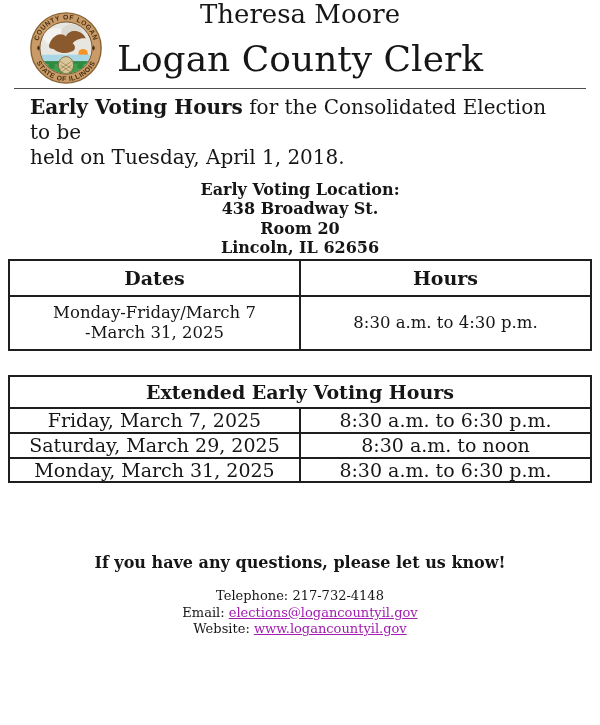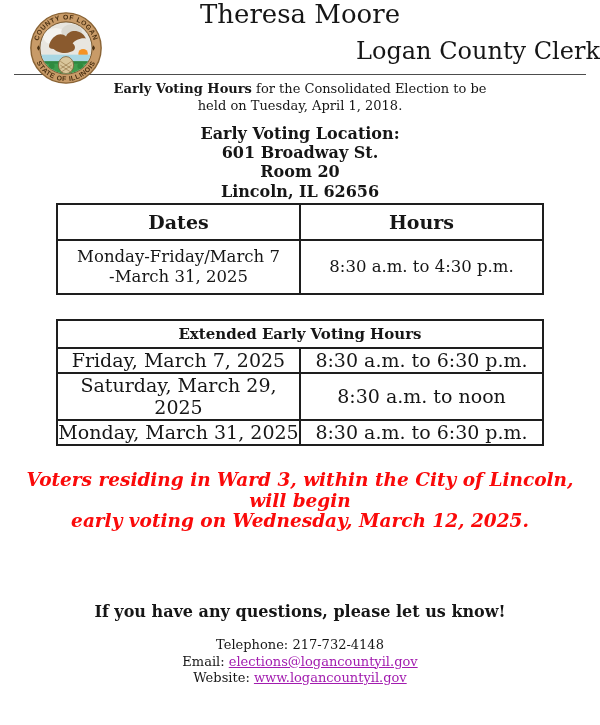--- a/index.html
+++ b/index.html
@@ -4,36 +4,36 @@
 <style>
   html,body{margin:0;padding:0;background:#ffffff;}
   .page{
     width:600px;height:725px;position:relative;overflow:hidden;
     background:#ffffff;color:#161616;
     font-family:"DejaVu Serif","Liberation Serif",serif;
   }
   
   .seal{position:absolute;left:28px;top:8px;}
   .hdr-name{margin:0;text-align:center;font-size:26px;font-weight:400;line-height:1.15;}
-  .hdr-title{margin:8px 0 4px;text-align:right;font-size:24px;font-weight:400;line-height:1.15;}
+  .hdr-title{margin:8px 0 4px;text-align:center;font-size:36px;font-weight:400;line-height:1.15;}
   .rule{border:none;border-top:1.5px solid #4d4d4d;margin:9px 14px 0 14px;}
   
-  .intro{margin:6px 30px 0;text-align:center;font-size:13px;line-height:1.25;}
+  .intro{margin:6px 30px 0;font-size:20px;line-height:1.25;}
   .intro .b{font-weight:700;}
   .u{text-underline-offset:2px;}
   
   .location{margin-top:10px;text-align:center;font-weight:700;font-size:16px;line-height:1.2;}
   
-  table{border-collapse:collapse;table-layout:fixed;width:488px;margin:0 auto;}
+  table{border-collapse:collapse;table-layout:fixed;width:584px;margin:0 auto;}
   th,td{border:2px solid #1e1e1e;text-align:center;vertical-align:middle;}
   .tbl1{margin-top:2px;}
   .tbl1 th{font-size:19px;font-weight:700;padding:6px 0;}
   .tbl1 td{font-size:16.5px;font-weight:400;padding:4px 0;height:44px;line-height:1.2;}
   .tbl2{margin-top:24px;}
-  .tbl2 .title-cell{font-size:15px;font-weight:700;padding:4px 0;}
+  .tbl2 .title-cell{font-size:19px;font-weight:700;padding:4px 0;}
   .tbl2 td{font-size:19px;font-weight:400;padding:0 0;line-height:1.2;}
   
   .notice{margin:24px 20px 0;text-align:center;color:#fa0a0a;font-weight:700;font-style:italic;
           font-size:18.5px;line-height:1.12;}
   
   .questions{margin-top:70px;text-align:center;font-weight:700;font-size:16px;}
   .contact{margin-top:16px;text-align:center;font-size:13px;line-height:1.27;}
   .contact a{color:#a21caf;text-decoration:underline;cursor:pointer;}
 </style>
 </head>
@@ -78,21 +78,21 @@
   <div class="hdr-title">Logan County Clerk</div>
   <hr class="rule">
 
   <div class="intro">
     <span class="b">Early Voting Hours</span><span> for the Consolidated Election to be</span><br>
     <span>held on </span><span class="u">Tuesday,</span> <span class="u">April 1,</span> <span class="u">2018</span><span>.</span>
   </div>
 
   <div class="location">
     <div>Early Voting Location:</div>
-    <div>601 Broadway St.</div>
+    <div>438 Broadway St.</div>
     <div>Room 20</div>
     <div>Lincoln, IL 62656</div>
   </div>
 
   <table class="tbl1">
     <tbody>
         <tr>
       <th>Dates</th>
       <th>Hours</th>
     </tr>
@@ -119,24 +119,20 @@
       <td>Saturday, March 29, 2025</td>
       <td>8:30 a.m. to noon</td>
     </tr>
     <tr>
       <td>Monday, March 31, 2025</td>
       <td>8:30 a.m. to 6:30 p.m.</td>
     </tr>
   </tbody>
     </table>
 
-  <div class="notice">
-    <span>Voters residing in Ward 3, within the City of Lincoln, will begin</span><br>
-    <span>early voting on Wednesday, March 12, 2025.</span>
-  </div>
 
   <div class="questions">If you have any questions, please let us know!</div>
 
   <div class="contact">
     <div>
       <span>Telephone:</span>
       <span>217-732-4148</span>
     </div>
     <div>
       <span>Email:</span>

